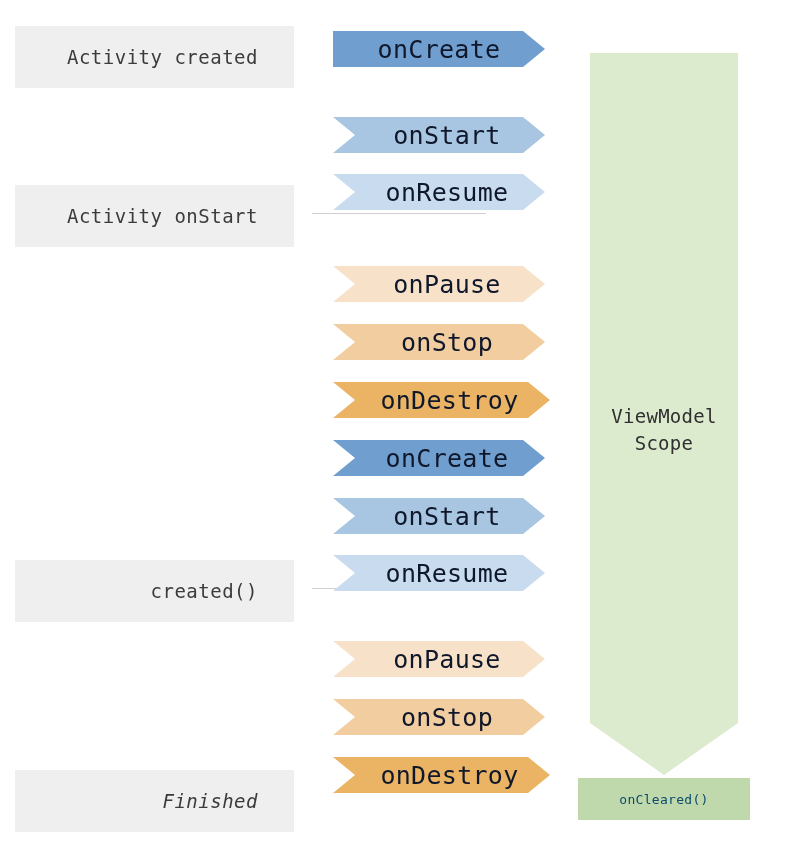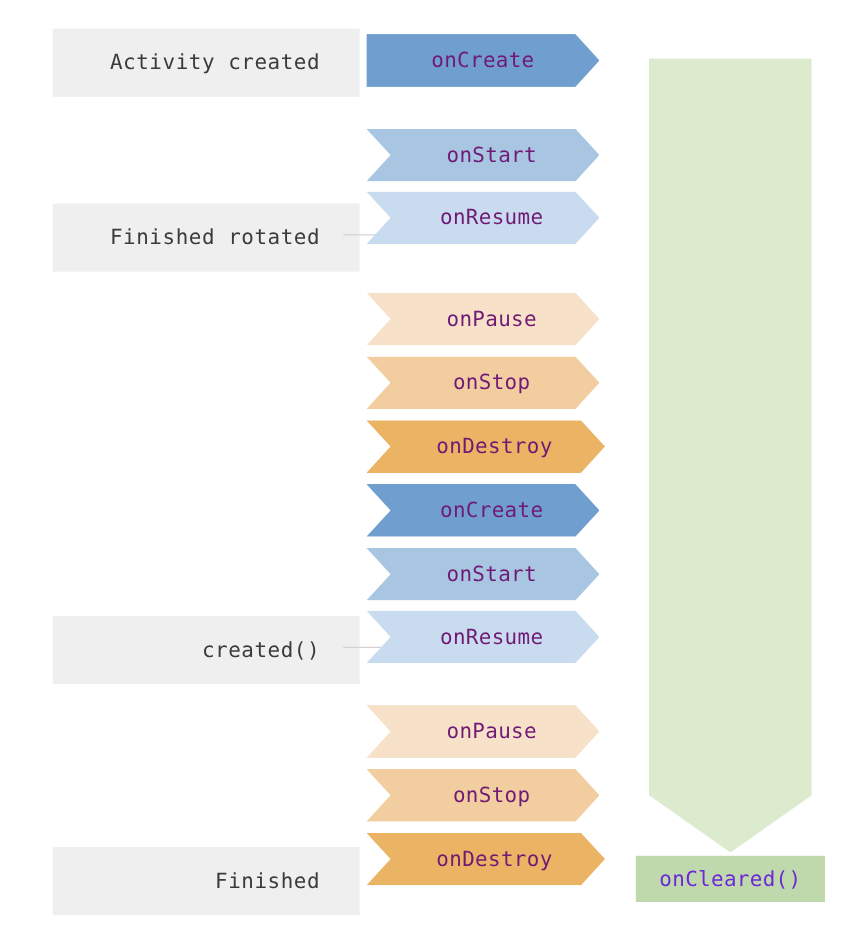--- a/index.html
+++ b/index.html
@@ -15,21 +15,21 @@
     position: relative;
     width: 788px;
     height: 860px;
     background: #ffffff;
     overflow: hidden;
   }
 
   
   .event-label {
     position: absolute;
-    left: 48px;
+    left: 15px;
     width: 279px;
     height: 62px;
     background: #efefef;
     display: flex;
     align-items: center;
     justify-content: flex-end;
     box-sizing: border-box;
     padding-right: 36px;
     font-family: "DejaVu Sans Mono", "Liberation Mono", monospace;
     font-size: 19px;
@@ -44,28 +44,28 @@
     left: 312px;
     width: 174px;
     height: 1px;
     background: #cfcfcf;
   }
 
   
   .chev {
     position: absolute;
     left: 333px;
-    height: 48px;
+    height: 36px;
     display: flex;
     align-items: center;
     justify-content: center;
     box-sizing: border-box;
     font-family: "DejaVu Sans Mono", "Liberation Mono", monospace;
-    font-size: 19px;
-    color: #701a75;
+    font-size: 25px;
+    color: #0f172a;
     letter-spacing: 0.3px;
     white-space: nowrap;
     padding-left: 16px;
   }
   
   .chev.notched {
     clip-path: polygon(
       0% 0%,
       calc(100% - 22px) 0%,
       100% 50%,
@@ -121,52 +121,56 @@
     position: absolute;
     left: 578px;
     top: 778px;
     width: 172px;
     height: 42px;
     background: #bfd9ac;
     display: flex;
     align-items: center;
     justify-content: center;
     font-family: "DejaVu Sans Mono", "Liberation Mono", monospace;
-    font-size: 19px;
-    color: #6d28d9;
+    font-size: 13px;
+    color: #0c4a6e;
     letter-spacing: 0.3px;
     white-space: nowrap;
   }
 </style>
 </head>
 <body>
 
 <div id="diagram">
 
   <div id="event-labels-layer">
       <div class="event-label" style="top: 26px;">Activity created</div>
-      <div class="event-label" style="top: 185px;">Finished rotated</div>
+      <div class="event-label" style="top: 185px;">Activity onStart</div>
       <div class="connector" style="top: 213px;"></div>
       <div class="event-label" style="top: 560px;">created()</div>
       <div class="connector" style="top: 588px;"></div>
-      <div class="event-label" style="top: 770px;">Finished</div>
+      <div class="event-label" style="top: 770px; font-style: italic;">Finished</div>
     </div>
 
   <div id="chevrons-layer">
       <div class="chev flat" style="top: 31px; width: 212px; background: rgb(111, 158, 207);">onCreate</div>
       <div class="chev notched" style="top: 89px; width: 212px; background: rgb(168, 198, 226);">onStart</div>
       <div class="chev notched" style="top: 146px; width: 212px; background: rgb(201, 220, 239);">onResume</div>
       <div class="chev notched" style="top: 238px; width: 212px; background: rgb(247, 226, 201);">onPause</div>
       <div class="chev notched" style="top: 296px; width: 212px; background: rgb(242, 205, 160);">onStop</div>
       <div class="chev notched" style="top: 354px; width: 217px; background: rgb(234, 180, 100);">onDestroy</div>
       <div class="chev notched" style="top: 412px; width: 212px; background: rgb(111, 158, 207);">onCreate</div>
       <div class="chev notched" style="top: 470px; width: 212px; background: rgb(168, 198, 226);">onStart</div>
       <div class="chev notched" style="top: 527px; width: 212px; background: rgb(201, 220, 239);">onResume</div>
       <div class="chev notched" style="top: 613px; width: 212px; background: rgb(247, 226, 201);">onPause</div>
       <div class="chev notched" style="top: 671px; width: 212px; background: rgb(242, 205, 160);">onStop</div>
       <div class="chev notched" style="top: 729px; width: 217px; background: rgb(234, 180, 100);">onDestroy</div>
     </div>
 
   <div id="vm-scope"></div>
+  <div id="vm-scope-label">
+    <span class="ln">ViewModel</span>
+    <span class="ln">Scope</span>
+  </div>
 
   <div id="on-cleared">onCleared()</div>
 
 </div>
 
 </body></html>

